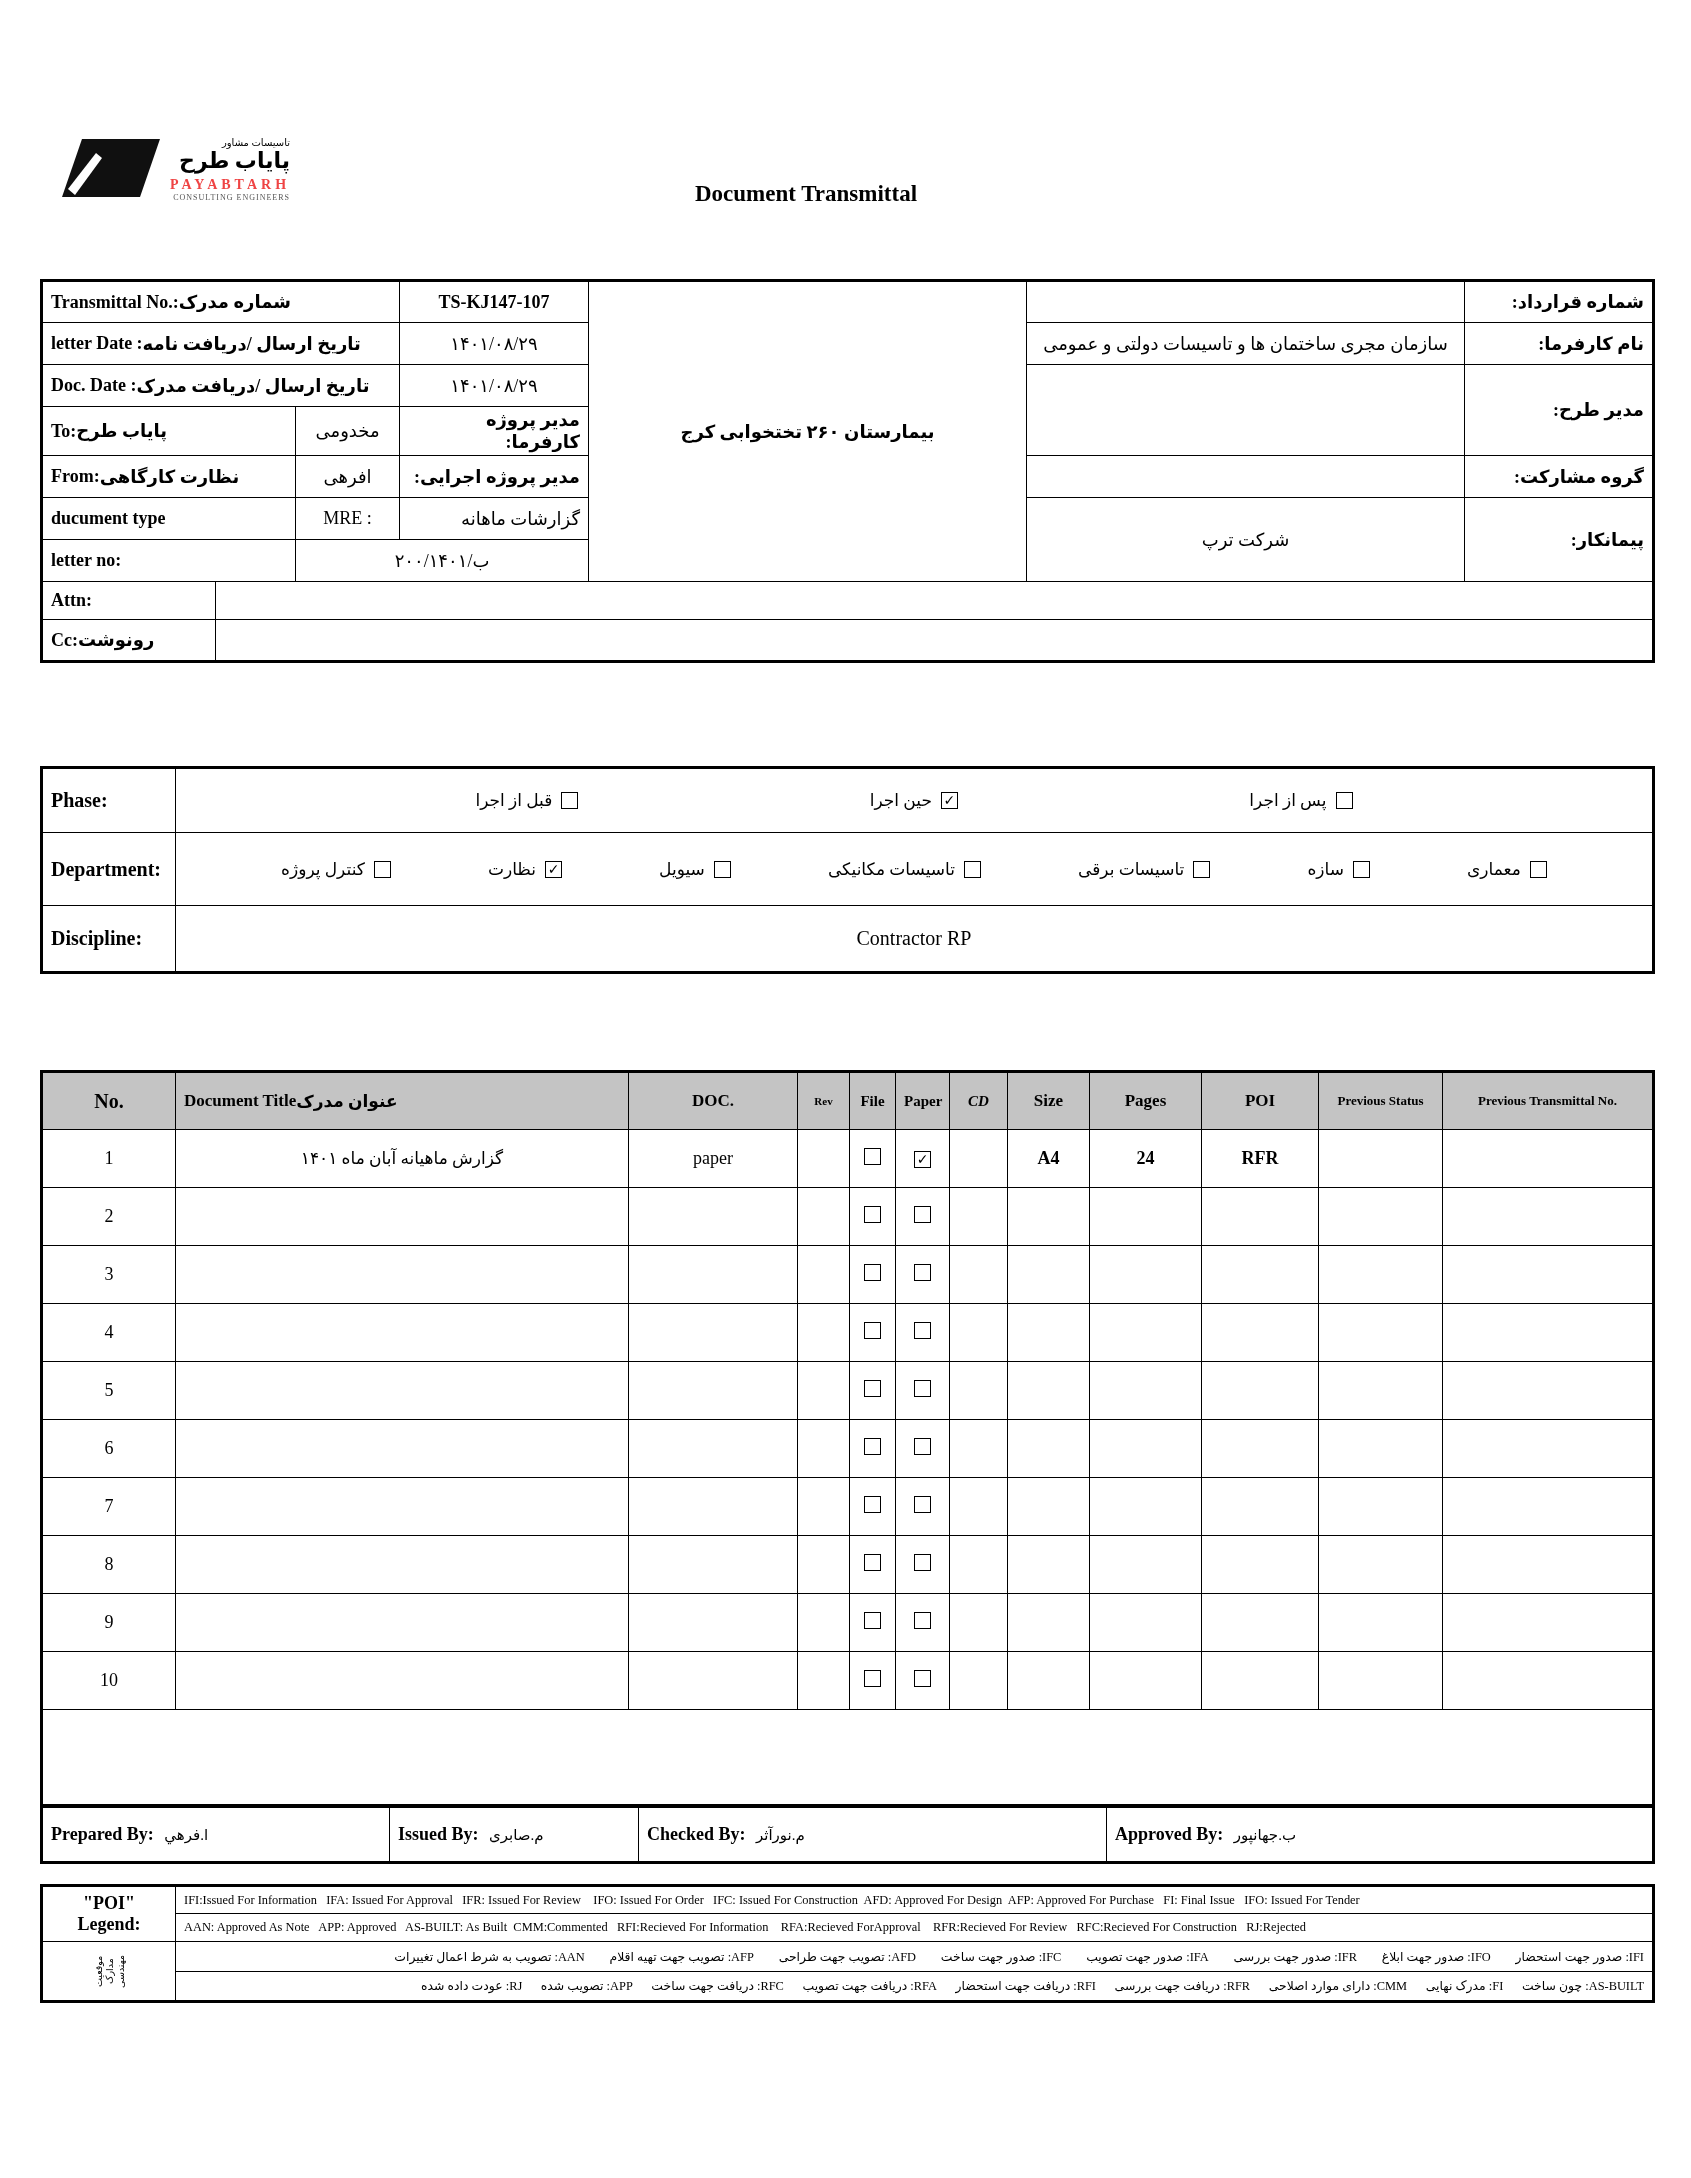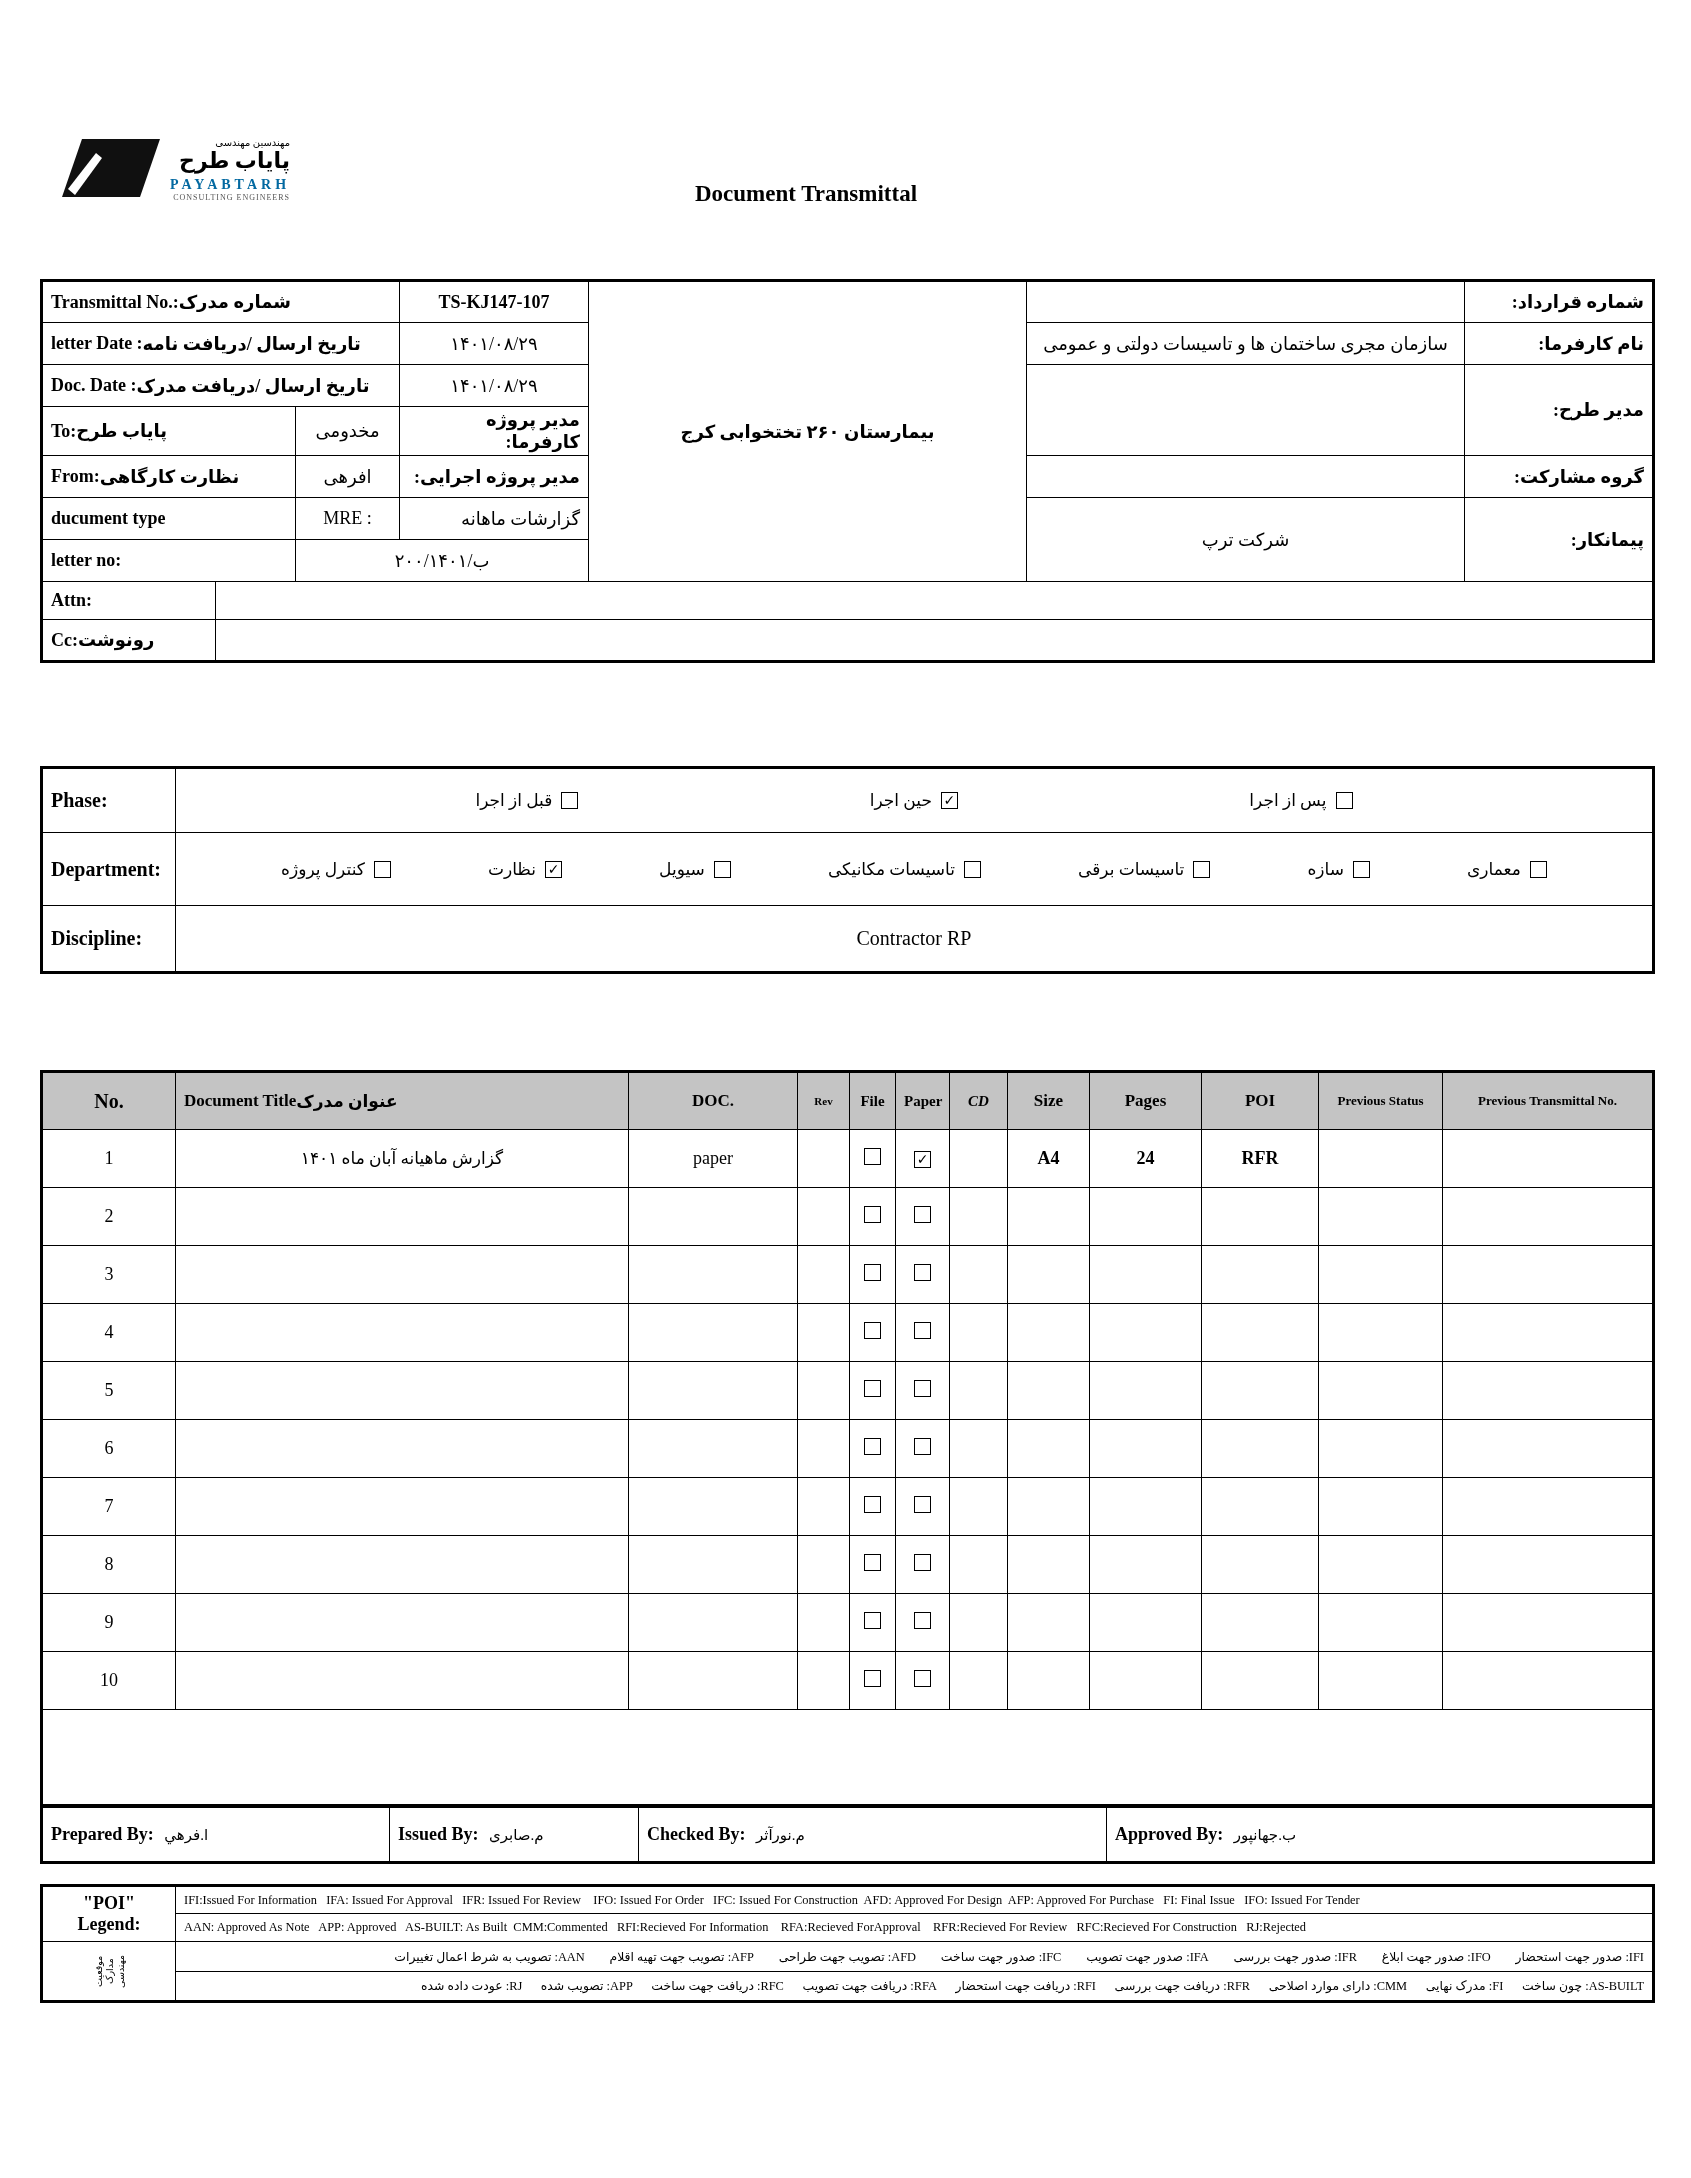--- a/index.html
+++ b/index.html
@@ -7,21 +7,21 @@
     width:1692px; height:2178px; position:relative; background:#ffffff;
     font-family:"Liberation Serif","DejaVu Sans",serif; color:#000;
   }
   .abs { position:absolute; }
 
   
   .logo { left:62px; top:137px; display:flex; gap:10px; align-items:flex-start; }
   .logo-text { display:flex; flex-direction:column; align-items:flex-end; }
   .logo-tagline { font-size:10px; }
   .logo-name-fa { font-size:22px; font-weight:bold; }
-  .logo-name-en { font-size:14px; font-weight:bold; letter-spacing:4px; color:#0369a1; margin-top:3px; }
+  .logo-name-en { font-size:14px; font-weight:bold; letter-spacing:4px; color:#ef4444; margin-top:3px; }
   .logo-sub-en { font-size:8px; color:#555; letter-spacing:1px; }
 
   
   .page-title { top:181px; left:0; width:1612px; text-align:center; font-size:23px; font-weight:bold; }
 
   
   table.t { border-collapse:collapse; table-layout:fixed; border:3px solid #000; width:1612px; }
   table.t td { border:1.6px solid #000; padding:2px 8px; font-size:18px; vertical-align:middle; overflow:hidden; }
   .b { font-weight:bold; }
   .c { text-align:center; }
@@ -64,21 +64,21 @@
 </style>
 </head>
 <body>
 
 <div class="abs logo">
   <svg width="98" height="62" viewBox="0 0 98 62">
     <polygon points="20,2 98,2 78,60 0,60" fill="#101010"></polygon>
     <polygon points="6,52 34,16 40,21 13,58" fill="#ffffff"></polygon>
   </svg>
   <div class="logo-text">
-    <div class="logo-tagline">مهندسین مهندسی</div>
+    <div class="logo-tagline">تاسیسات مشاور</div>
     <div class="logo-name-fa">پایاب طرح</div>
     <div class="logo-name-en">PAYABTARH</div>
     <div class="logo-sub-en">CONSULTING ENGINEERS</div>
   </div>
 </div>
 
 <div class="abs page-title">Document Transmittal</div>
 
 <div class="abs" style="left:40px; top:279px;">
 <table class="t info-table">

